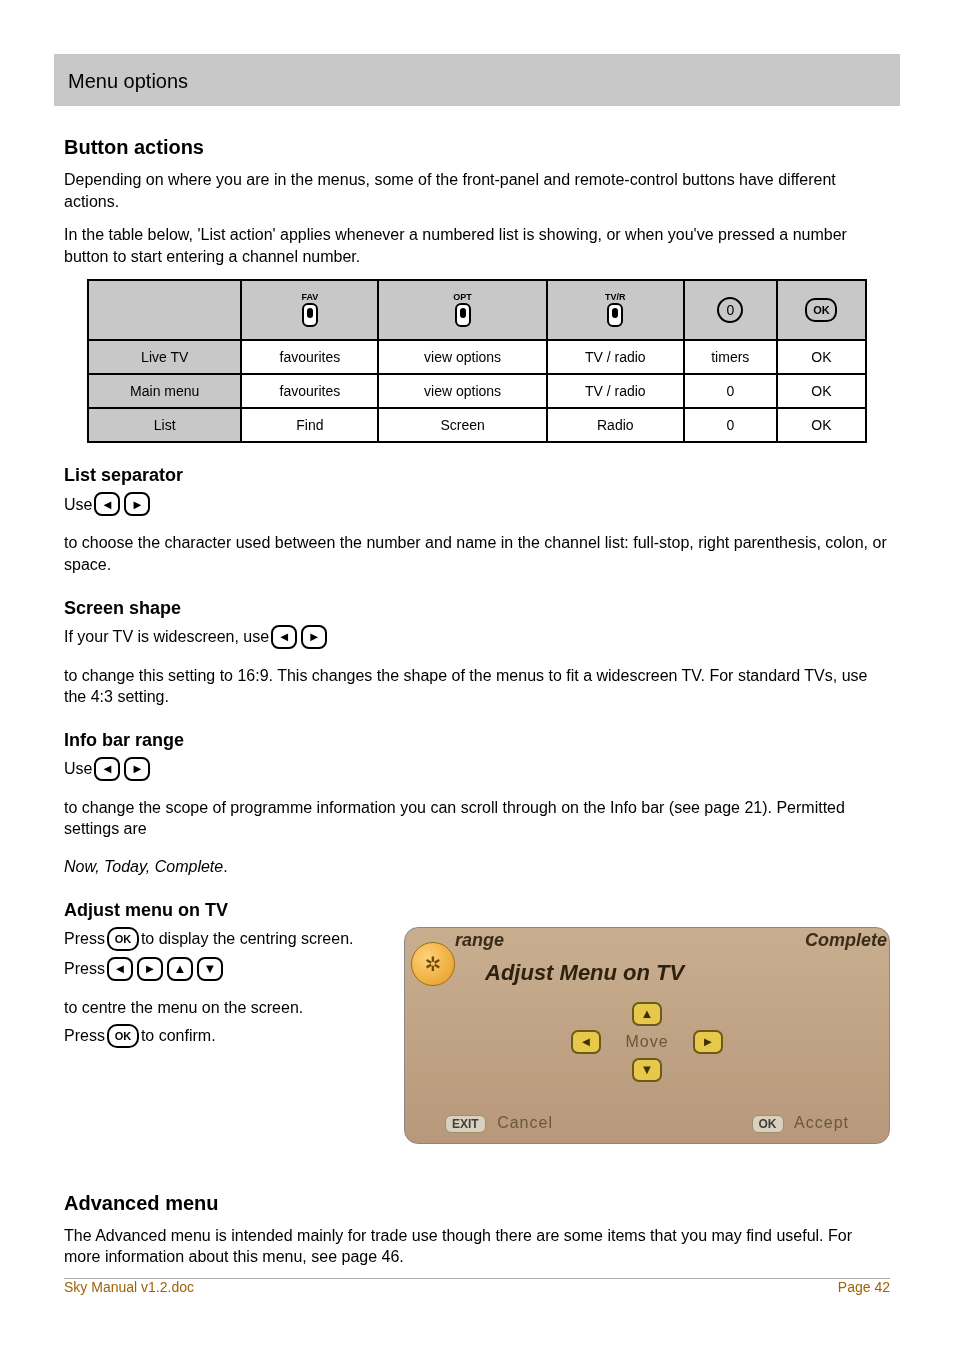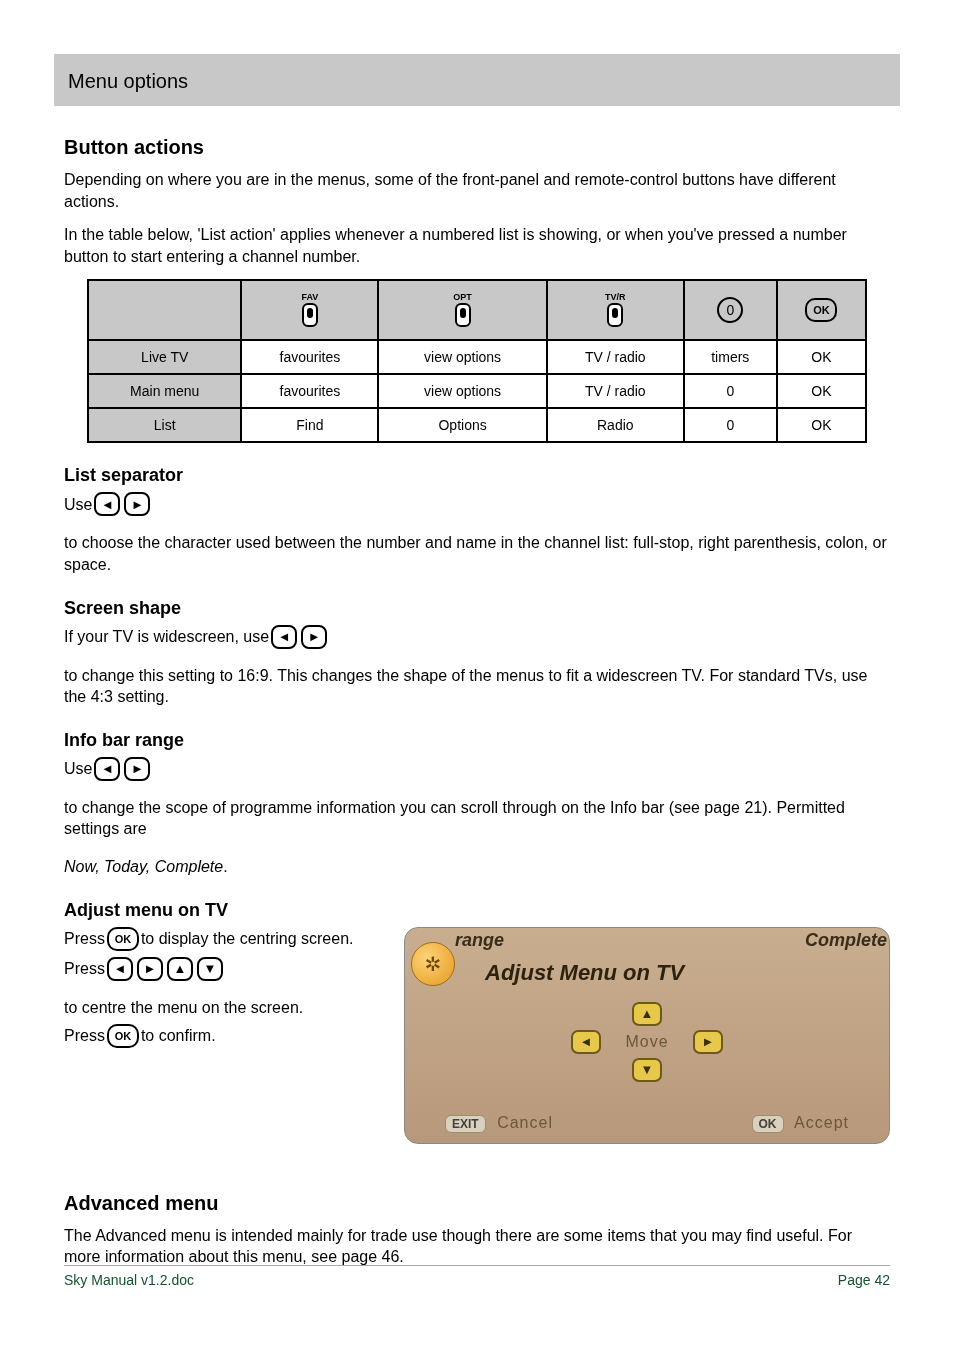--- a/index.html
+++ b/index.html
@@ -205,27 +205,26 @@
   }
   .tv-footer .grp { display: inline-block; }
   .tv-footer .grp.right { float: right; }
 
   .bottom-sect {
     margin-top: 38px;
   }
 
   .footer {
     position: absolute;
-    bottom: 59px;
+    bottom: 52px;
     left: 64px;
     right: 64px;
     border-top: 1px solid #aaa;
-    padding-top: 6px;
     font-size: 14px;
-    color: #14532d;
+    color: #a16207;
     display: flex;
     justify-content: space-between;
   }
   .clear { clear: both; }
 </style>
 </head>
 <body>
 
 <div class="header-bar">
   <span>Menu options</span>
@@ -274,21 +273,21 @@
         <td>Main menu</td>
         <td>favourites</td>
         <td>view options</td>
         <td>TV / radio</td>
         <td>0</td>
         <td>OK</td>
       </tr>
       <tr>
         <td>List</td>
         <td>Find</td>
-        <td>Options</td>
+        <td>Screen</td>
         <td>Radio</td>
         <td>0</td>
         <td>OK</td>
       </tr>
     </tbody>
   </table>
 
   <div class="section-title">List separator</div>
   <div class="row-line">
     <span class="text">Use </span>

